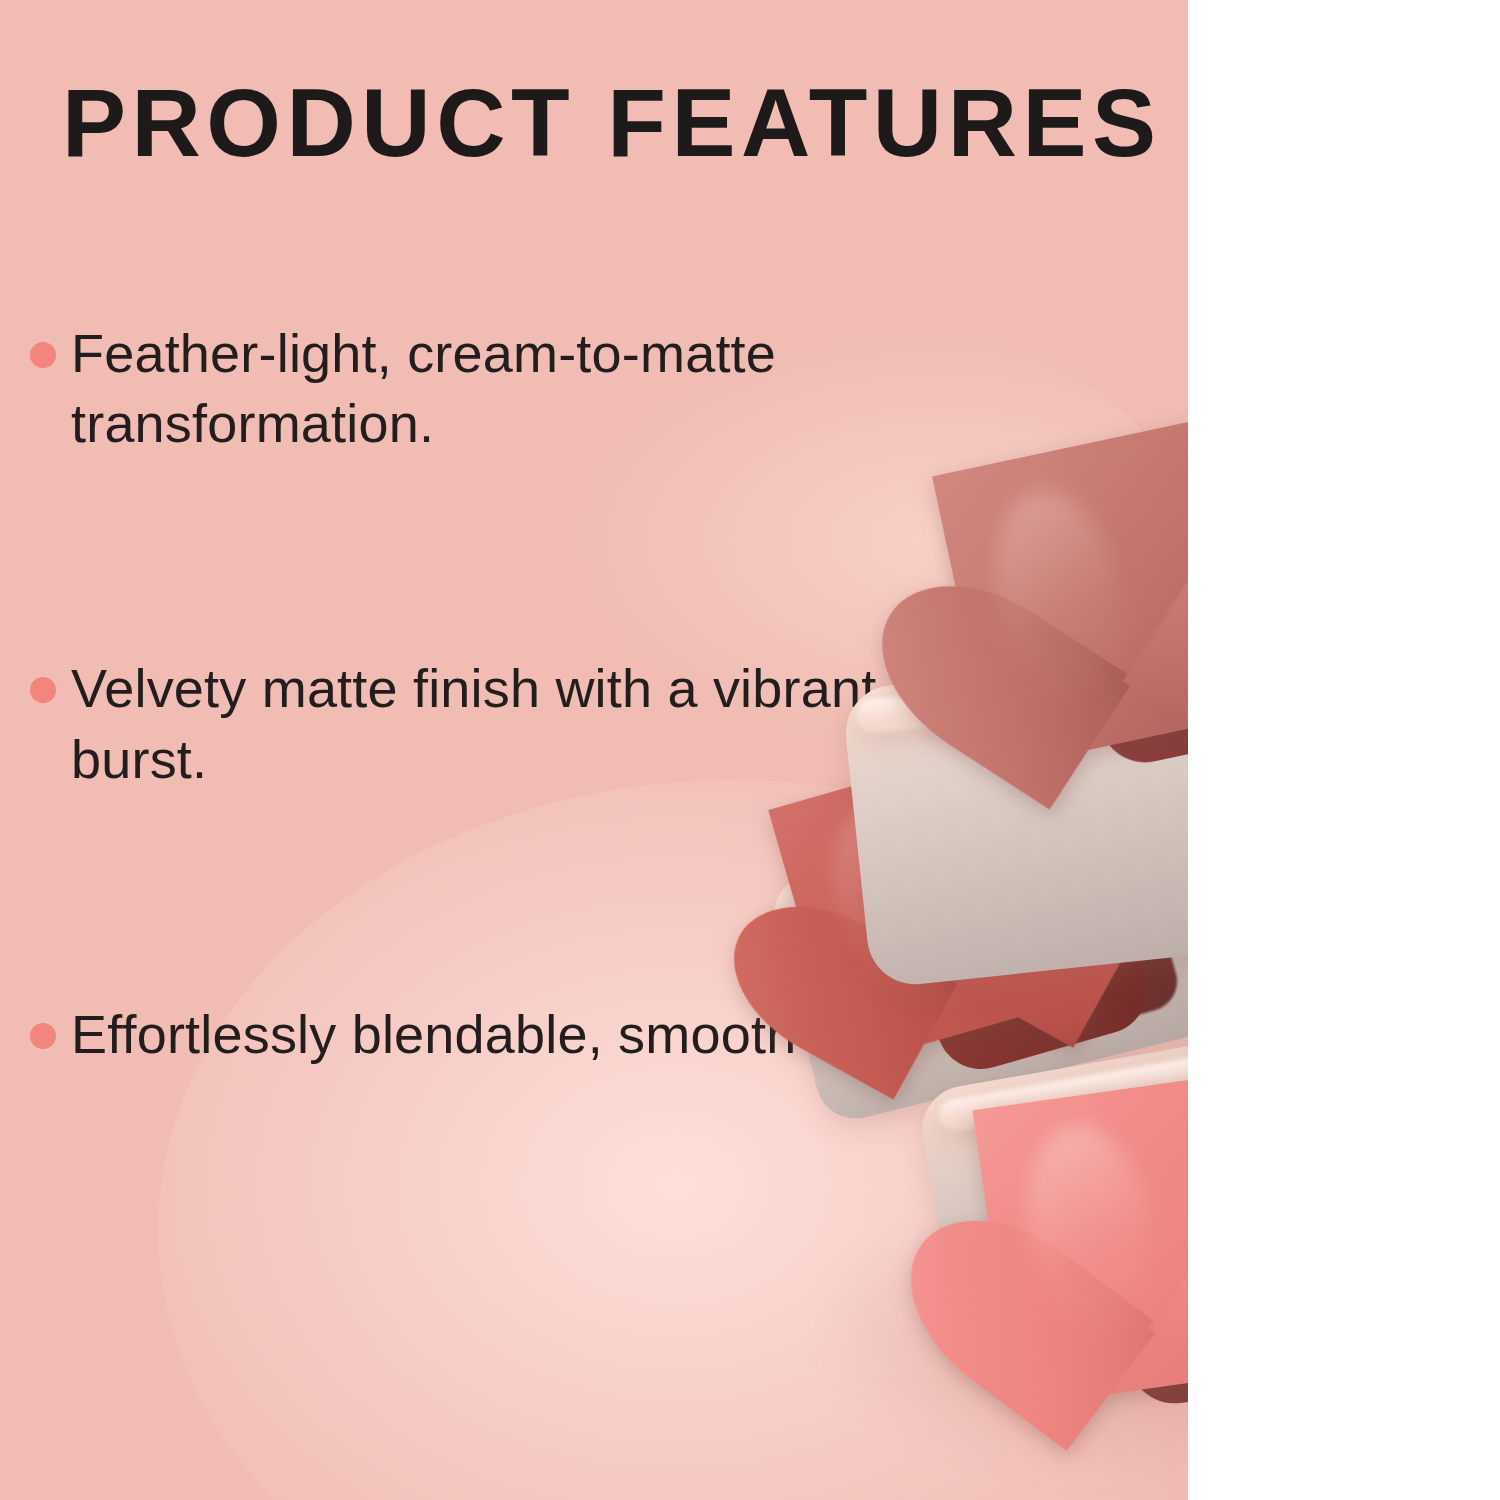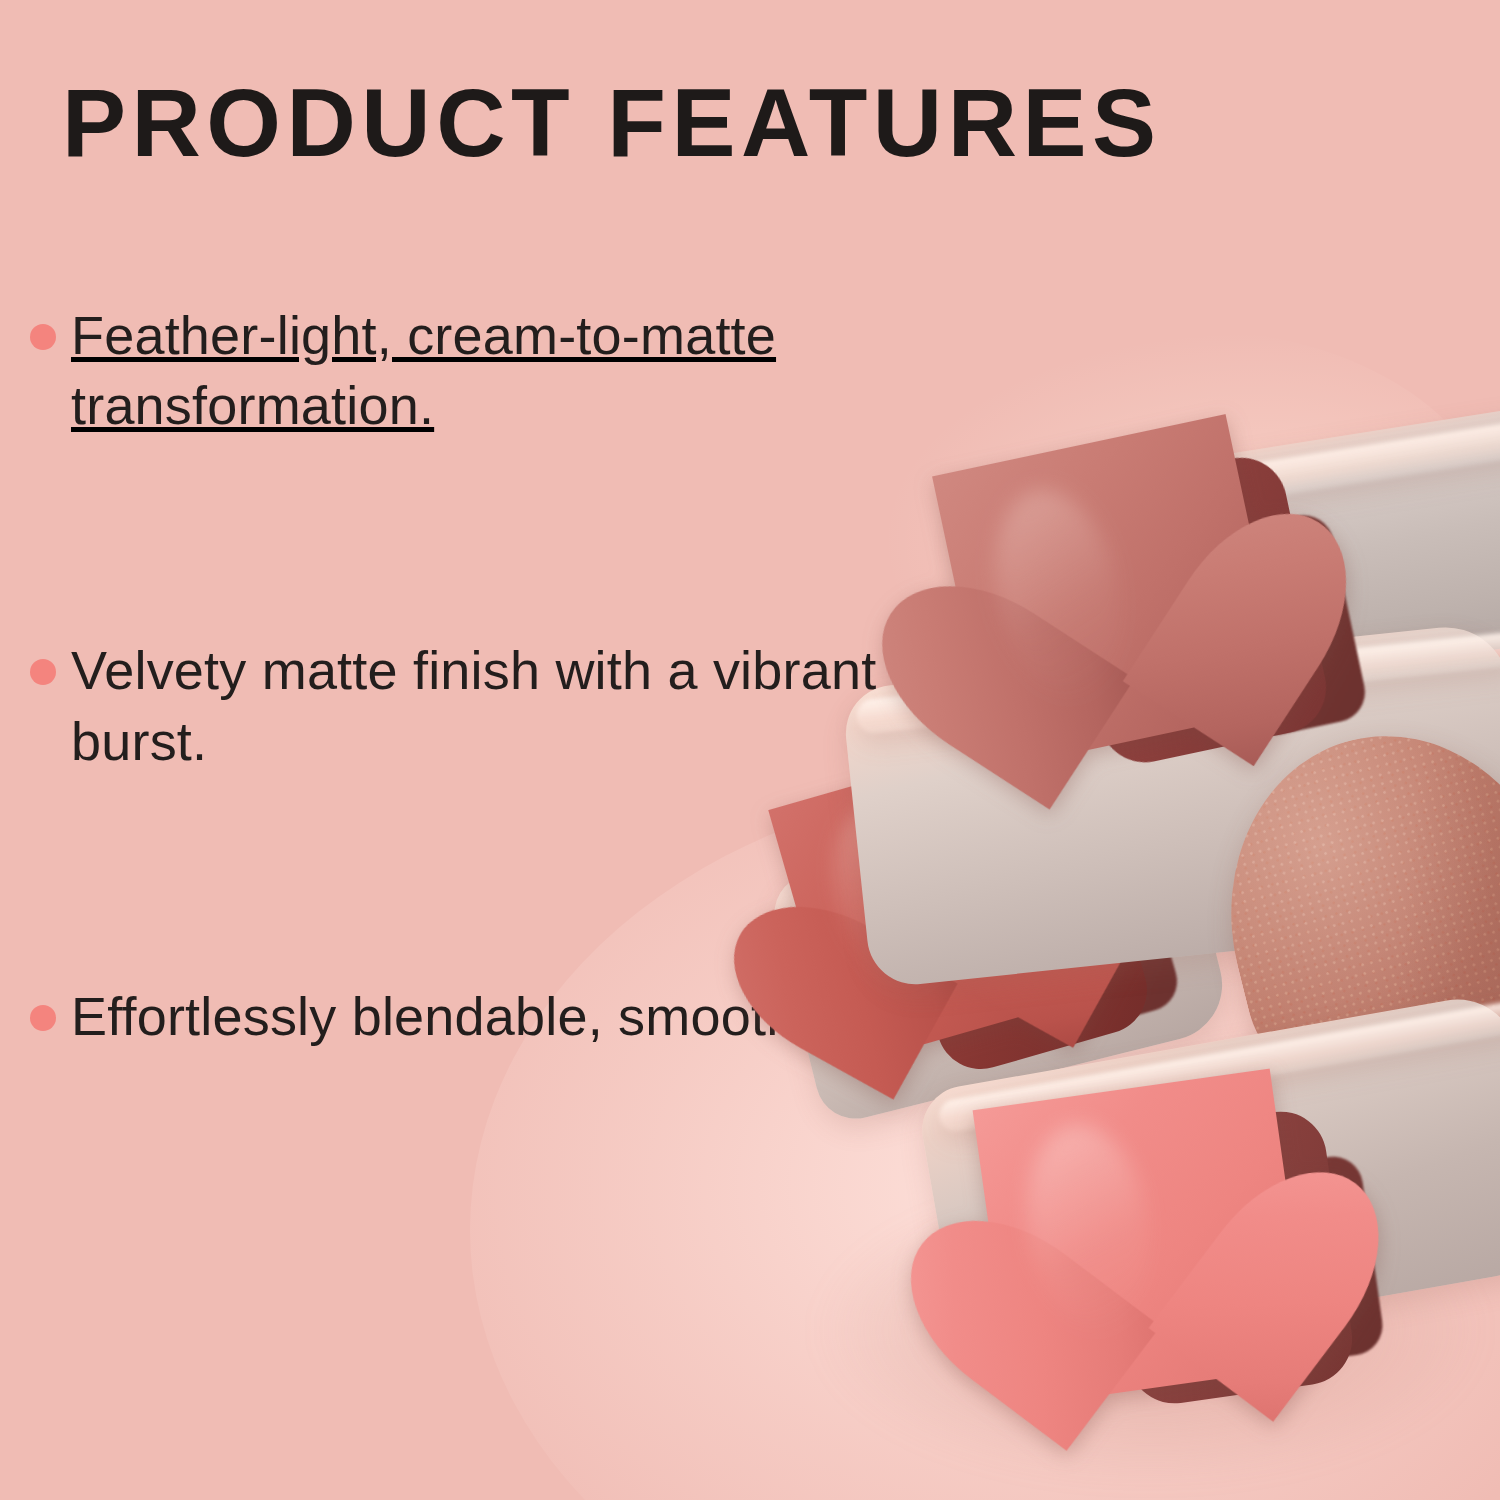--- a/index.html
+++ b/index.html
@@ -8,21 +8,21 @@
   }
   body {
     width: 1500px;
     height: 1500px;
     overflow: hidden;
     font-family: "Liberation Sans", sans-serif;
   }
 
   #canvas {
     position: relative;
-    width: 1500px;
+    width: 1188px;
     height: 1500px;
     background: #F0BCB4;
     overflow: hidden;
   }
 
   
   .bg-glow {
     position: absolute;
     right: -120px;
     bottom: -180px;
@@ -68,21 +68,21 @@
     left: 30px;
     top: 300px;
     width: 1030px;
   }
   .feature {
     display: flex;
     align-items: flex-start;
     margin-bottom: 0;
     position: relative;
   }
-  .feature.f1 { margin-top: 0; text-decoration: underline; }
+  .feature.f1 { margin-top: 18px; }
   .feature.f2 { margin-top: 195px; }
   .feature.f3 { margin-top: 205px; }
 
   .bullet-dot {
     flex: 0 0 auto;
     width: 26px;
     height: 26px;
     border-radius: 50%;
     background: #F4847E;
     margin-top: 24px;

